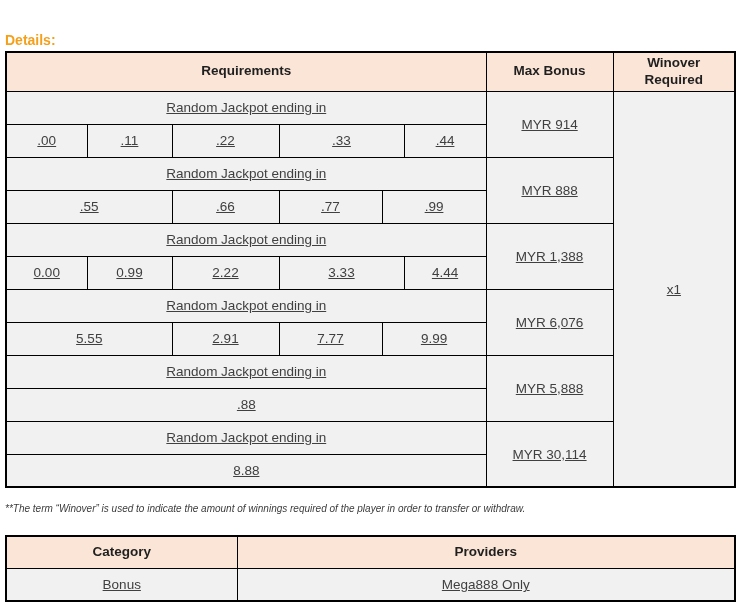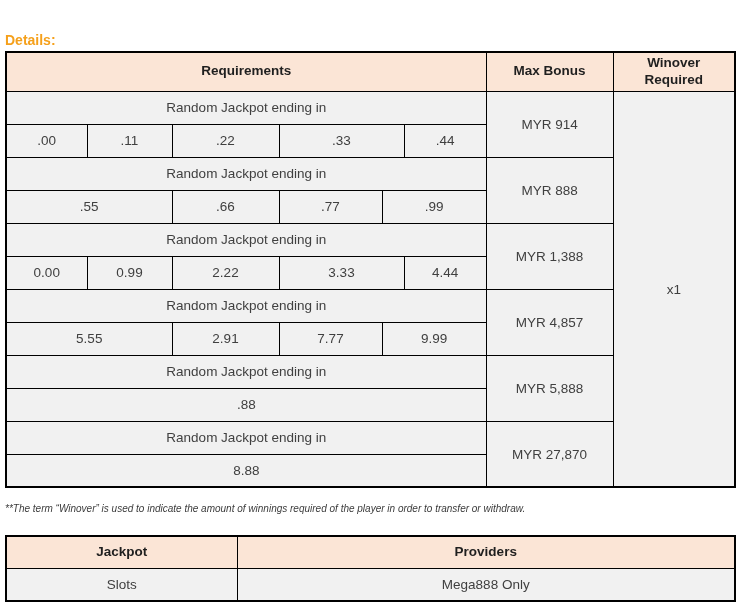--- a/index.html
+++ b/index.html
@@ -39,21 +39,21 @@
     font-size: 13.5px;
     padding: 2px 4px;
     overflow: hidden;
   }
   th {
     background: #fbe5d6;
     color: #1f1f1f;
     font-weight: bold;
     line-height: 1.25;
   }
-  td { background: #f1f1f1; color: #404040; }
+  td { background: #f1f1f1; color: #404040; text-decoration: underline; }
   tr.hdr-row { height: 36px; }
   tr.body-row { height: 33px; }
   .note {
     margin: 14px 0 0 0;
     font-style: italic;
     font-size: 10px;
     color: #3b3b3b;
     line-height: 1.42;
     max-width: 731px;
   }
@@ -116,61 +116,61 @@
     <tr class="body-row">
       <td>0.00</td>
       <td>0.99</td>
       <td>2.22</td>
       <td colspan="2">3.33</td>
       <td>4.44</td>
     </tr>
 
     <tr class="body-row">
       <td colspan="6">Random Jackpot ending in</td>
-      <td rowspan="2">MYR 4,857</td>
+      <td rowspan="2">MYR 6,076</td>
     </tr>
     <tr class="body-row">
       <td colspan="2">5.55</td>
       <td>2.91</td>
       <td>7.77</td>
       <td colspan="2">9.99</td>
     </tr>
 
     <tr class="body-row">
       <td colspan="6">Random Jackpot ending in</td>
       <td rowspan="2">MYR 5,888</td>
     </tr>
     <tr class="body-row">
       <td colspan="6">.88</td>
     </tr>
 
     <tr class="body-row">
       <td colspan="6">Random Jackpot ending in</td>
-      <td rowspan="2">MYR 27,870</td>
+      <td rowspan="2">MYR 30,114</td>
     </tr>
     <tr class="body-row">
       <td colspan="6">8.88</td>
     </tr>
   </tbody>
     </table>
 
   <p class="note">**The term “Winover” is used to indicate the amount of winnings required of the player in order to transfer or withdraw.</p>
 
   <div class="providers-section">
     <table class="providers-table">
       <colgroup>
         <col style="width:231px">
           <col style="width:498px">
       </colgroup>
       <tbody>
           <tr class="hdr-row2">
-        <th>Jackpot</th>
+        <th>Category</th>
         <th>Providers</th>
       </tr>
       <tr class="body-row">
-        <td>Slots</td>
+        <td>Bonus</td>
         <td>Mega888 Only</td>
       </tr>
     </tbody>
       </table>
   </div>
 
 </div>
 
 </body></html>

